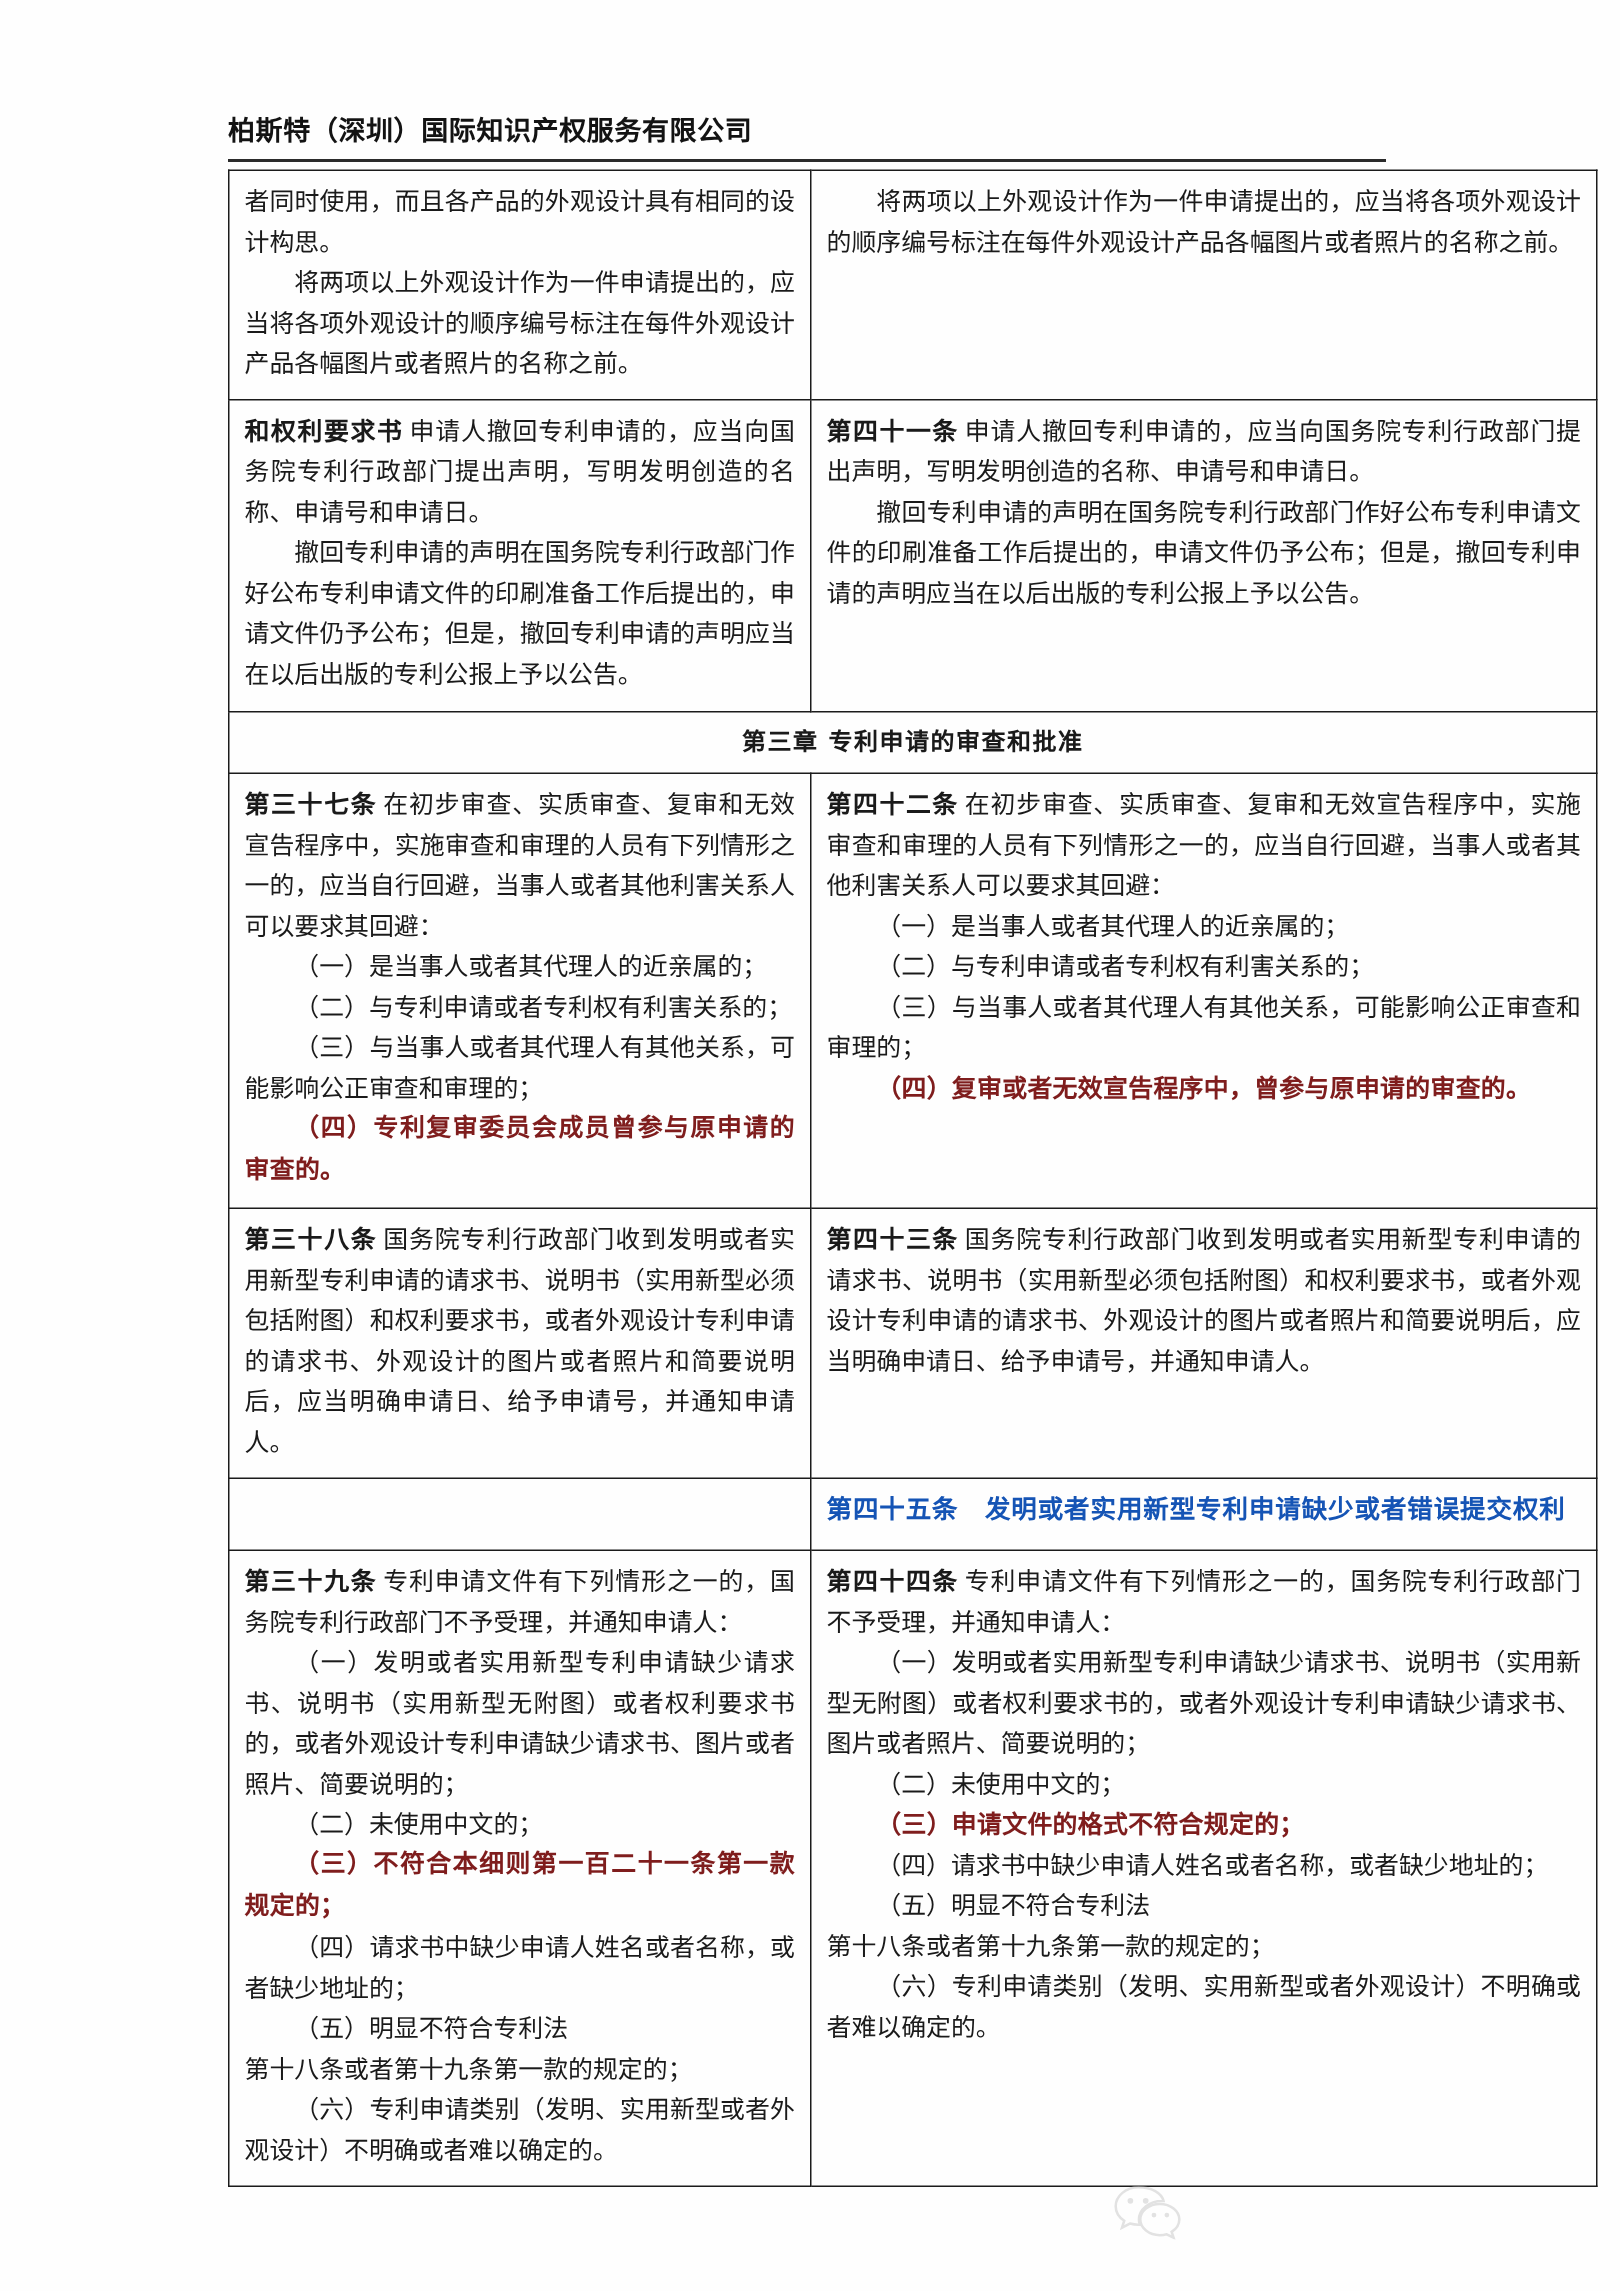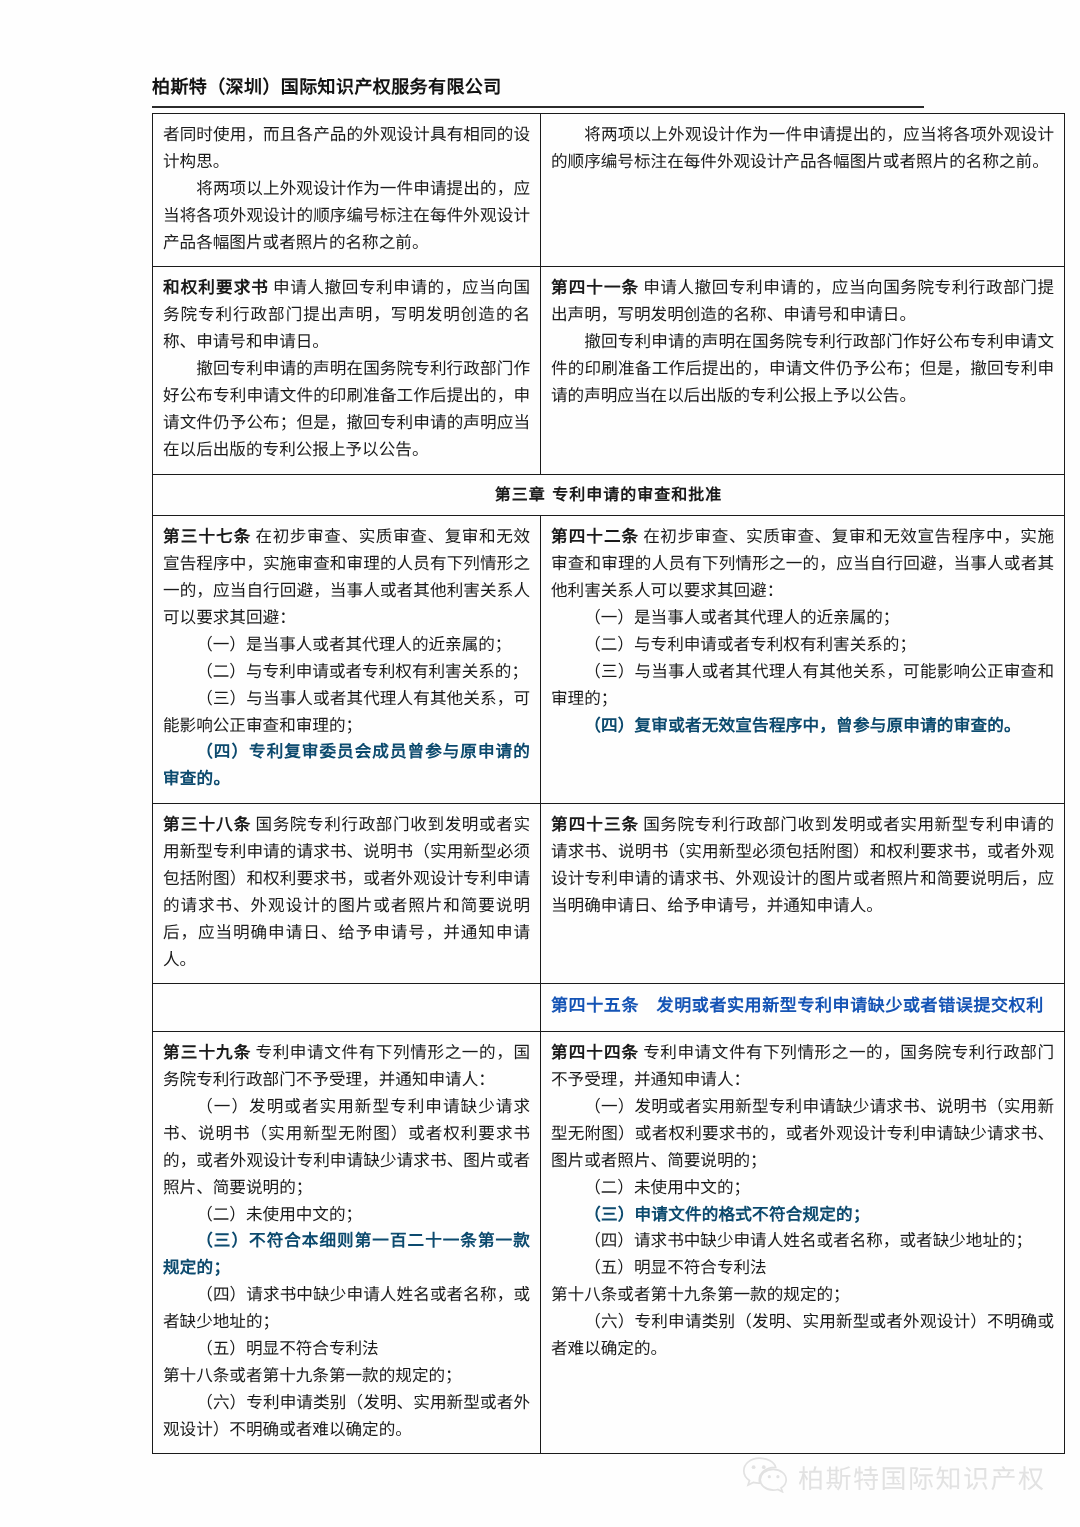--- a/index.html
+++ b/index.html
@@ -100,23 +100,23 @@
   }
   p.para.flush { text-indent: 0; }
 
   .art-no {
     font-weight: 700;
     font-family: "DejaVu Sans", "Liberation Sans", sans-serif;
     letter-spacing: 0.5px;
     margin-right: 4px;
   }
   .red {
-    color: #0c4a6e;
-    font-weight: 700;
-    font-family: Liberation Serif, serif;
+    color: #7f1d1d;
+    font-weight: 700;
+    font-family: Liberation Mono, monospace;
     letter-spacing: 0.2px;
   }
   .blue {
     color: #1554b5;
     font-weight: 700;
     font-family: "DejaVu Sans", "Liberation Sans", sans-serif;
     letter-spacing: 0.6px;
     font-size: 17px;
   }
 
@@ -237,16 +237,15 @@
     <span class="wechat-icon">
       <svg width="46" height="38" viewBox="0 0 46 38" aria-hidden="true">
         <path d="M17.2 3.2C8.6 3.2 1.8 8.9 1.8 15.8c0 3.9 2.2 7.4 5.7 9.7l-1.5 4.6 5.3-2.7c1.8.5 3.6.8 5.5.8h1.1c-.4-1.1-.6-2.3-.6-3.5 0-6.8 6.9-12.3 15.4-12.3h1C32.5 7 25.6 3.2 17.2 3.2z" fill="none" stroke="#c9c9c9" stroke-width="1.7"></path>
         <circle cx="11.6" cy="12.2" r="1.9" fill="#c9c9c9"></circle>
         <circle cx="21.8" cy="12.2" r="1.9" fill="#c9c9c9"></circle>
         <path d="M44.2 24.7c0-5.7-5.8-10.4-13-10.4s-13 4.7-13 10.4 5.8 10.4 13 10.4c1.6 0 3.1-.2 4.6-.6l4.6 2.3-1.3-3.9c3.1-1.9 5.1-4.9 5.1-8.2z" fill="none" stroke="#c9c9c9" stroke-width="1.7"></path>
         <circle cx="27.3" cy="21.7" r="1.6" fill="#c9c9c9"></circle>
         <circle cx="35.9" cy="21.7" r="1.6" fill="#c9c9c9"></circle>
       </svg>
     </span>
-    <span class="badge-text">柏斯特国际知识产权</span>
   </div>
 
 </div>
 
 </body></html>

